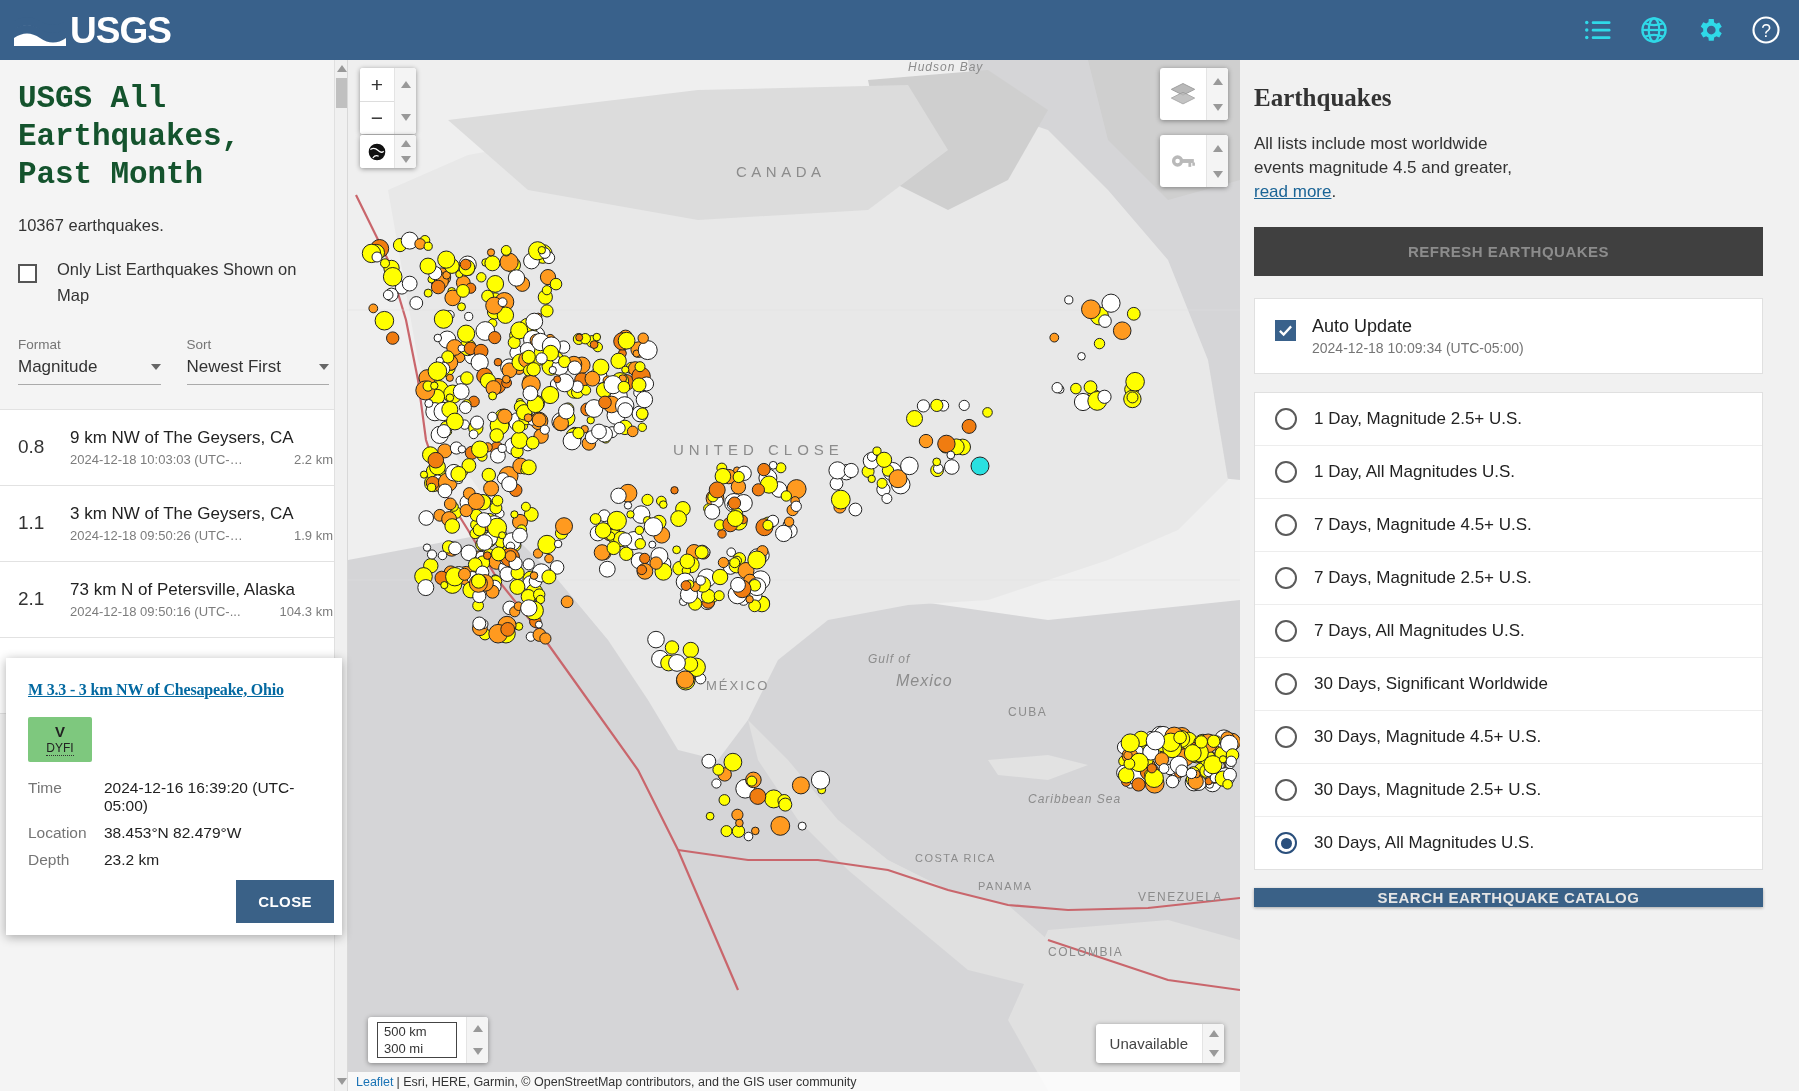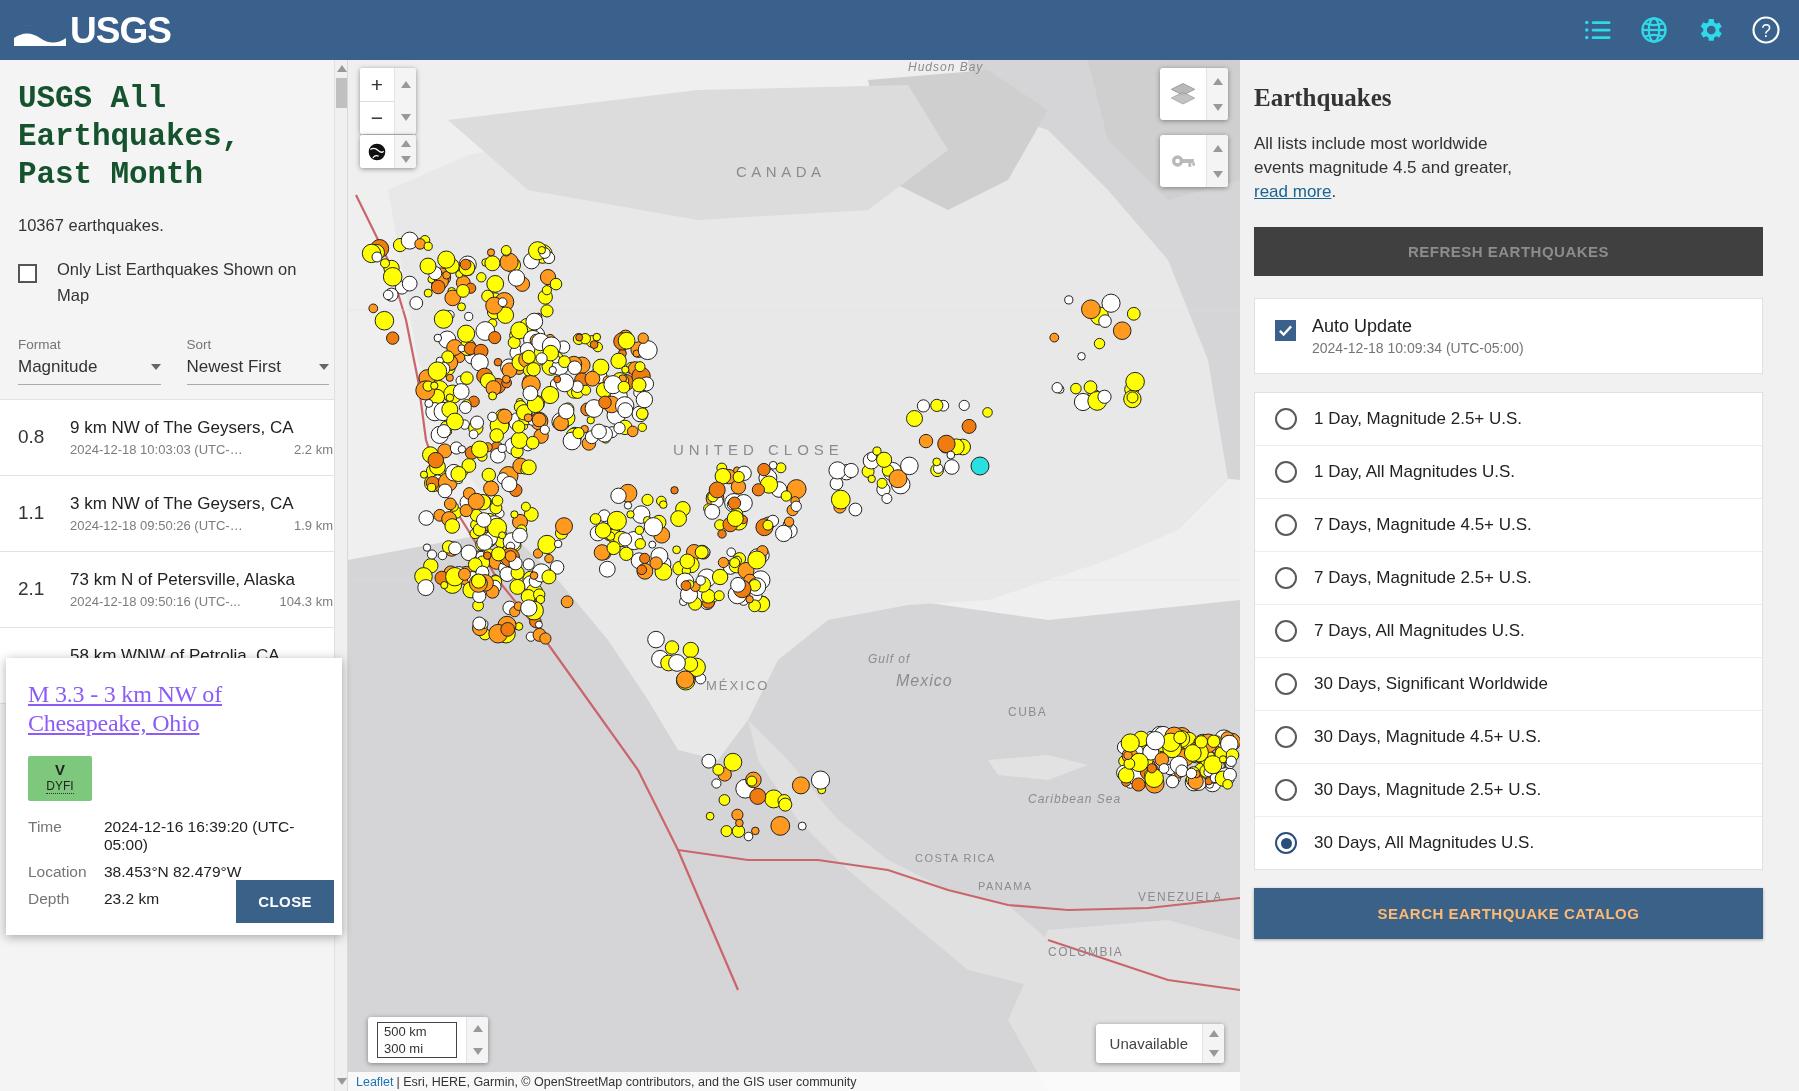--- a/index.html
+++ b/index.html
@@ -47,21 +47,21 @@
   .sel-label { font-size: 13.5px; color: #757575; margin-bottom: 5px; }
   .sel-box {
     display: flex; align-items: center; justify-content: space-between;
     border-bottom: 1px solid #aaa; padding-bottom: 7px;
   }
   .sel-val { font-size: 17px; color: #333; }
   .caret {
     width: 0; height: 0; border-left: 5.5px solid transparent;
     border-right: 5.5px solid transparent; border-top: 6.5px solid #666;
   }
-  #quake-list { margin-top: 14px; background: #fff; border-top: 1px solid #e2e2e2; }
+  #quake-list { margin-top: 24px; background: #fff; border-top: 1px solid #e2e2e2; }
   .q-row {
     display: flex; align-items: center; gap: 16px; padding: 15px 14px 15px 18px;
     border-bottom: 1px solid #e2e2e2; background: #fff; min-height: 76px;
   }
   .q-mag { font-size: 19px; color: #333; width: 36px; text-align: left; flex: 0 0 auto; }
   .q-body { flex: 1 1 auto; min-width: 0; }
   .q-place { font-size: 17px; color: #222; white-space: nowrap; overflow: hidden; }
   .q-meta { display: flex; justify-content: space-between; margin-top: 4px; gap: 10px; }
   .q-time {
     font-size: 13px; color: #7c7c7c; white-space: nowrap; overflow: hidden;
@@ -83,22 +83,22 @@
   .tri-up { width:0;height:0;border-left:5px solid transparent;border-right:5px solid transparent;border-bottom:7px solid #999; margin: 3px auto; }
   .tri-dn { width:0;height:0;border-left:5px solid transparent;border-right:5px solid transparent;border-top:7px solid #999; margin: 3px auto; }
 
   
   #popup {
     position: absolute; left: 6px; top: 658px; width: 336px; height: 277px;
     background: #fff; box-shadow: 0 2px 10px rgba(0,0,0,.32); z-index: 40;
     padding: 22px 22px 0 22px;
   }
   #popup-title {
-    font-family: "Liberation Serif", serif; font-size: 24px; font-weight: normal;
-    color: #8b5cf6; text-decoration: underline; line-height: 1.2; letter-spacing: -0.2px;
+    font-family: "Liberation Serif", serif; font-size: 16px; font-weight: bold;
+    color: #0369a1; text-decoration: underline; line-height: 1.2; letter-spacing: -0.2px;
   }
   #dyfi-badge {
     margin-top: 18px; width: 64px; height: 45px; background: #7ec87e;
     display: flex; flex-direction: column; align-items: center; justify-content: center;
     border-radius: 2px;
   }
   #dyfi-roman { font-size: 15px; font-weight: bold; color: #222; line-height: 1; }
   #dyfi-label {
     font-size: 12px; color: #222; margin-top: 3px;
     border-bottom: 1.5px dotted #333; line-height: 1.1;
@@ -190,22 +190,22 @@
   }
   .radio-row:last-child { border-bottom: none; }
   .radio-out {
     width: 22px; height: 22px; border: 2px solid #5a5a5a; border-radius: 50%;
     flex: 0 0 auto; display: flex; align-items: center; justify-content: center;
   }
   .radio-row.sel .radio-out { border-color: #2a4f7c; }
   .radio-dot { width: 11px; height: 11px; border-radius: 50%; background: #2a4f7c; }
   .radio-label { font-size: 17px; color: #222; }
   #search-btn {
-    margin-top: 18px; width: 100%; background: #3a6187; color: #fdba74; border: none;
-    font-size: 15px; font-weight: bold; letter-spacing: .5px; padding: 17px 0;
+    margin-top: 18px; width: 100%; background: #3a6187; color: #e5e5e5; border: none;
+    font-size: 15px; font-weight: bold; letter-spacing: .5px; padding: 1px 0;
     cursor: pointer; box-shadow: 0 1px 3px rgba(0,0,0,.3);
   }
 </style>
 </head>
 <body>
 
 <div id="app">
 
   <div id="header">
     <div id="logo">

